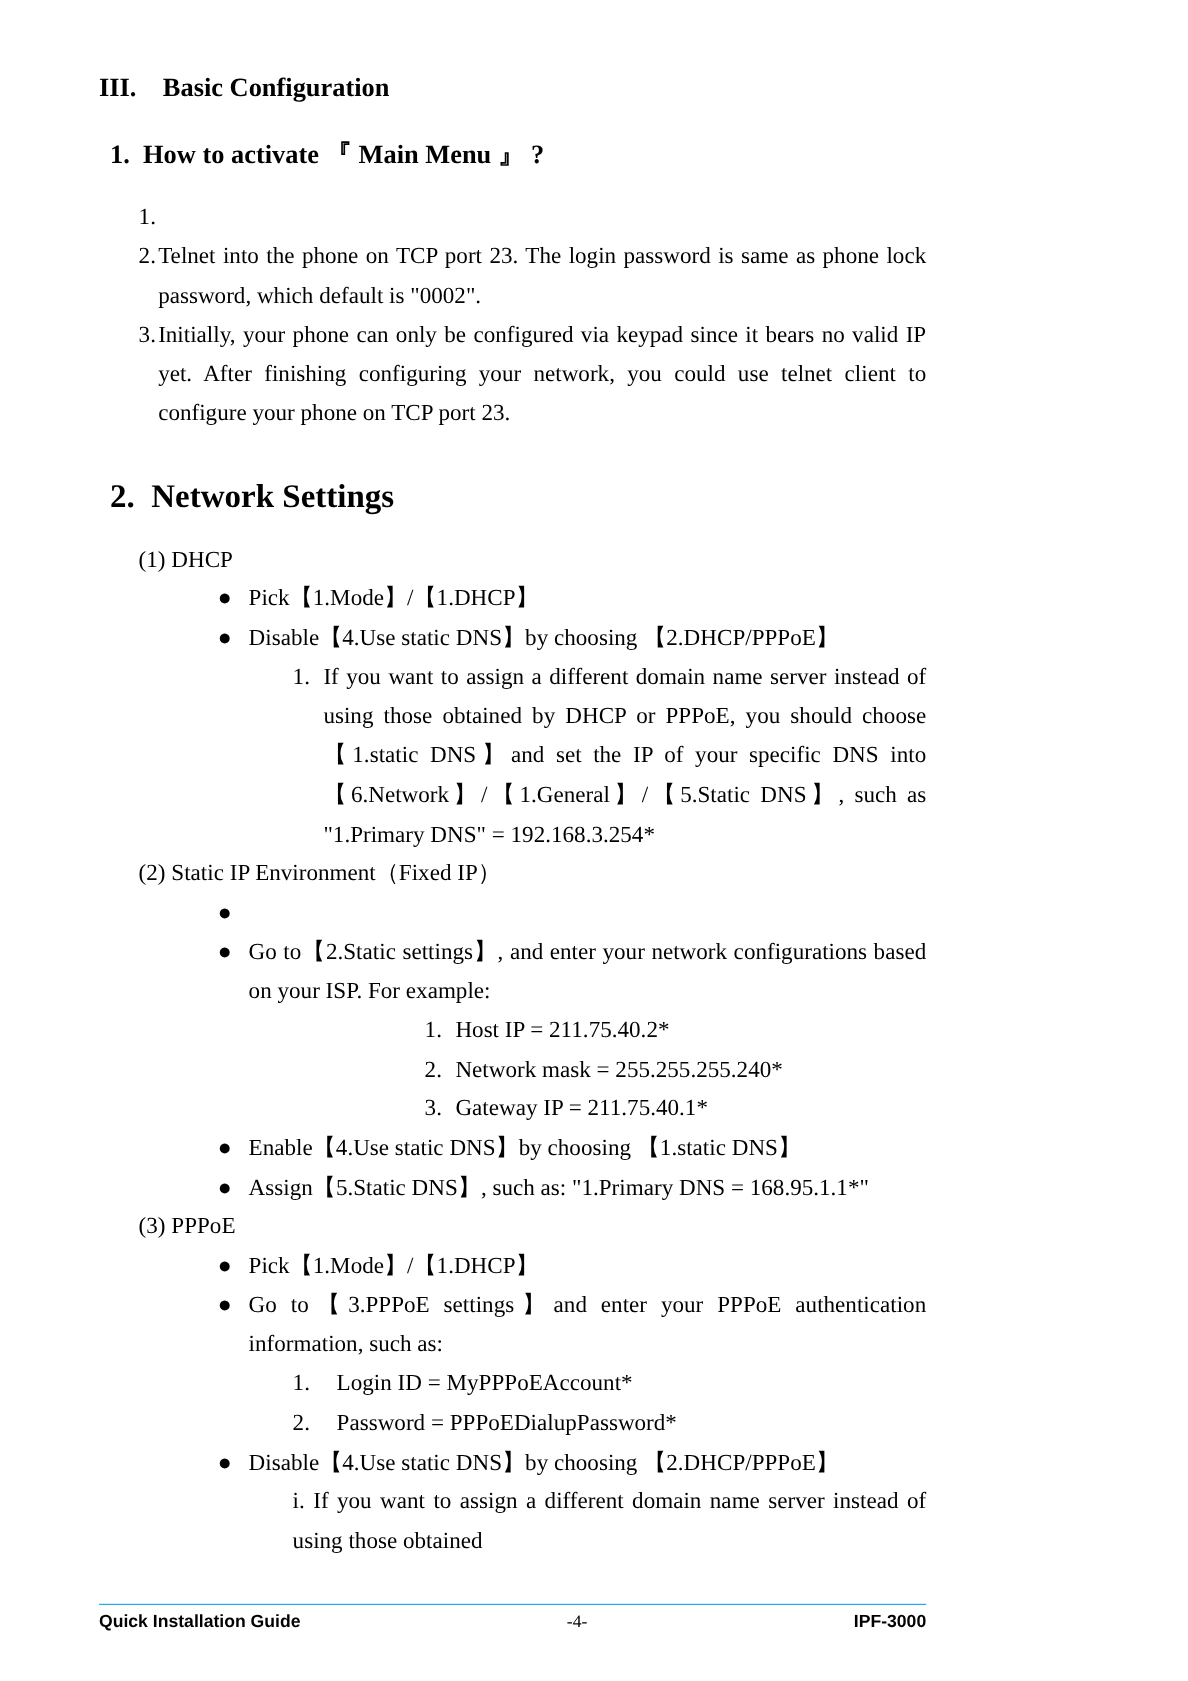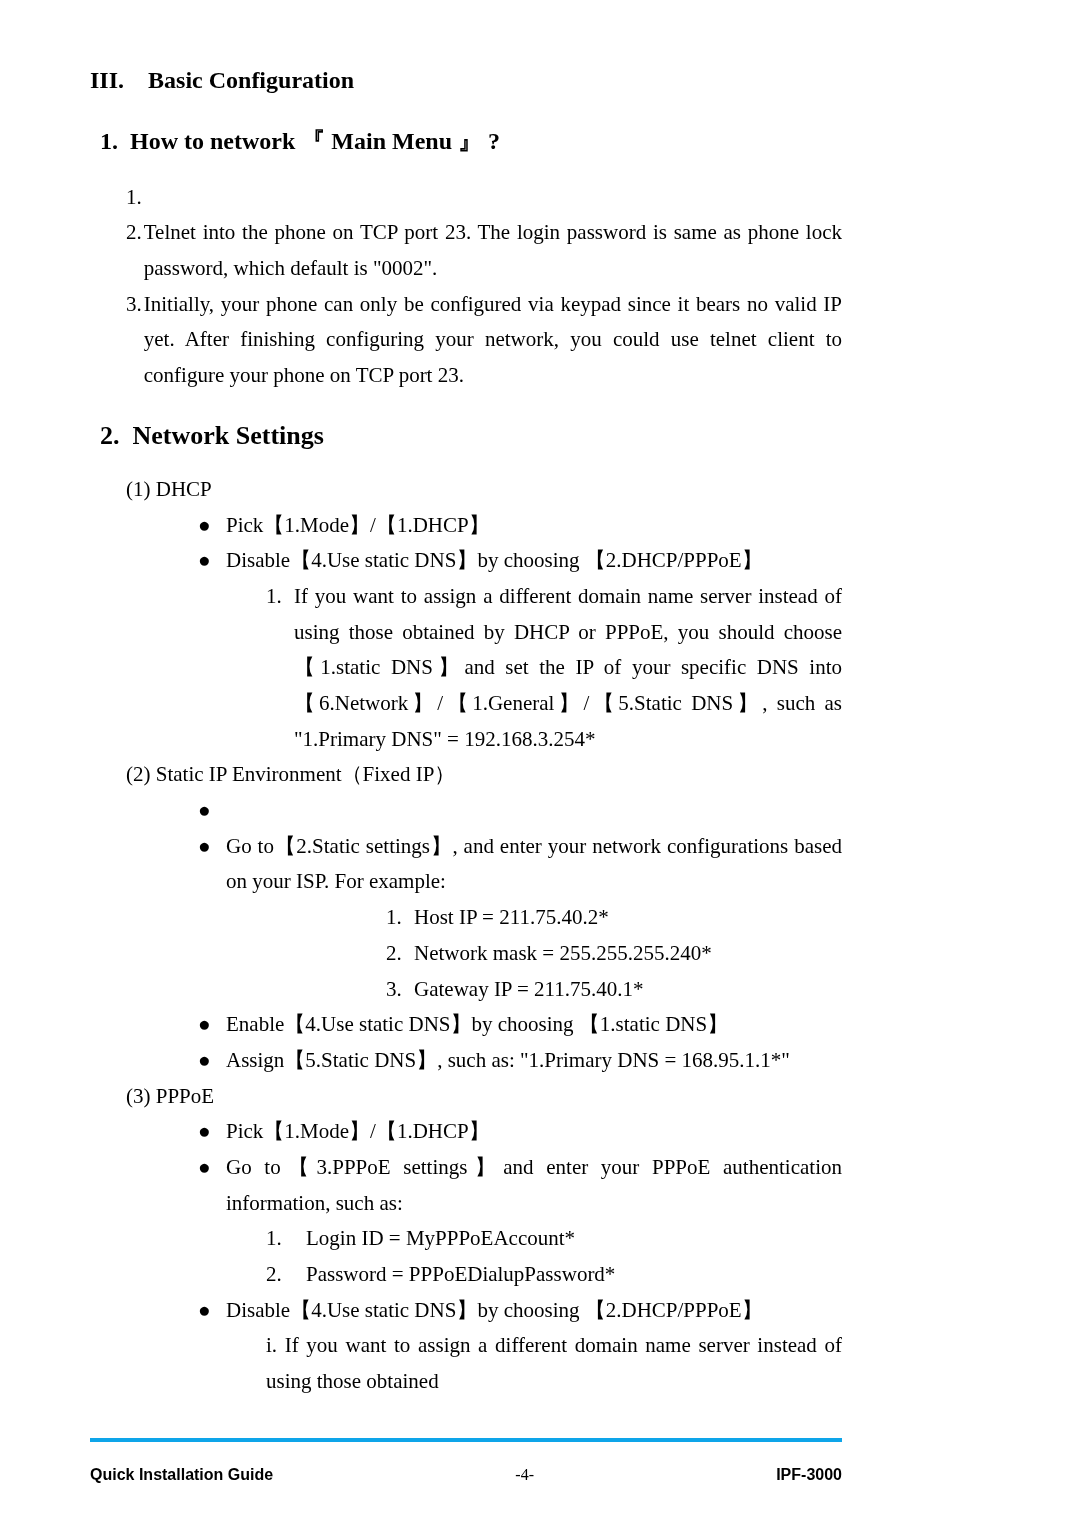--- a/index.html
+++ b/index.html
@@ -23,22 +23,22 @@
     font-size: 24px;
     margin-bottom: 18px;
   }
   .h-sub {
     font-weight: bold;
     font-size: 24px;
     margin: 20px 0 18px 0;
   }
   .h-sub2 {
     font-weight: bold;
-    font-size: 26px;
-    margin: 20px 0 14px 0;
+    font-size: 30px;
+    margin: 32px 0 14px 0;
   }
   .body-indent {
     margin-left: 36px;
   }
   .justify {
     text-align: justify;
   }
   .num-item {
     display: flex;
   }
@@ -75,22 +75,22 @@
     flex: 0 0 40px;
   }
   .pppoe-i {
     margin-left: 140px;
   }
   .footer {
     position: absolute;
     left: 90px;
     right: 90px;
     bottom: 40px;
-    border-top: 4px solid #0ea5e9;
-    padding-top: 19px;
+    border-top: 1px solid #0ea5e9;
+    padding-top: 2px;
     display: flex;
     justify-content: space-between;
     font-family: Arial, sans-serif;
     font-size: 16px;
     font-weight: bold;
   }
   .footer .mid {
     font-weight: normal;
     font-family: "Times New Roman", Times, serif;
   }
@@ -101,21 +101,21 @@
 
 <div class="page">
 
   <div class="h-section">
     <span>III.</span>&nbsp;&nbsp;&nbsp;
     <span>Basic Configuration</span>
   </div>
 
   <div class="h-sub" style="margin-left:10px;">
     <span>1.</span>&nbsp;
-    <span>How to network </span>
+    <span>How to activate </span>
     <span>『</span>
     <span class="bold">Main Menu</span>
     <span>』</span>
     <span>?</span>
   </div>
 
   <div class="body-indent">
     <div class="num-item">
       <div class="num">1.</div>
     </div>

